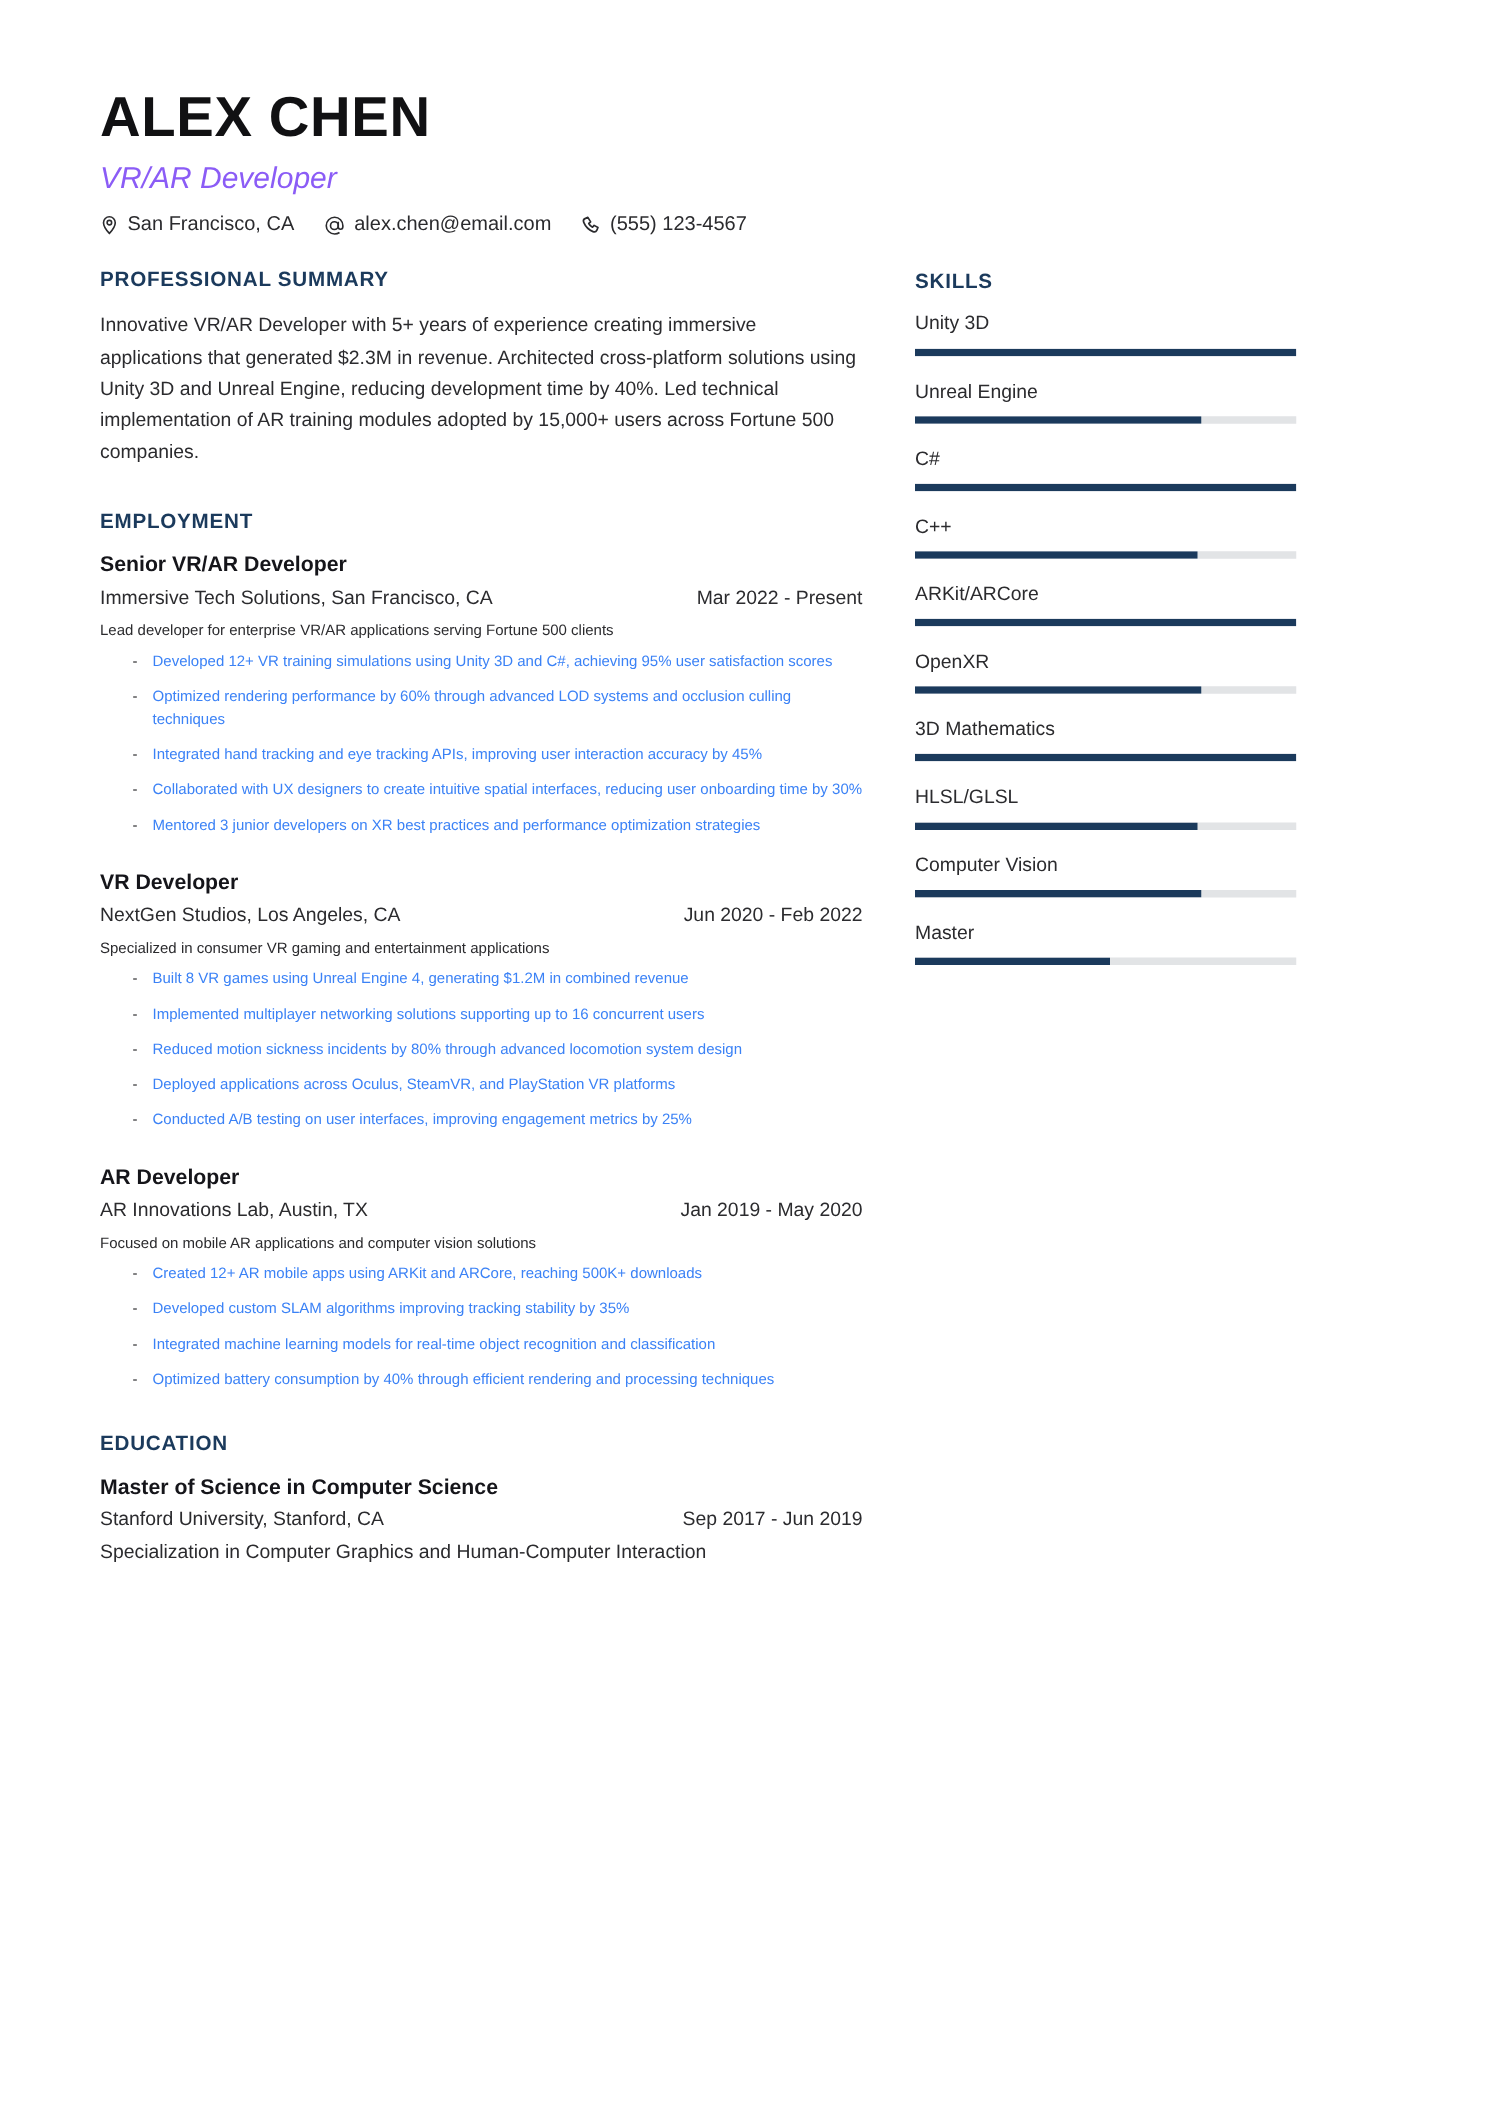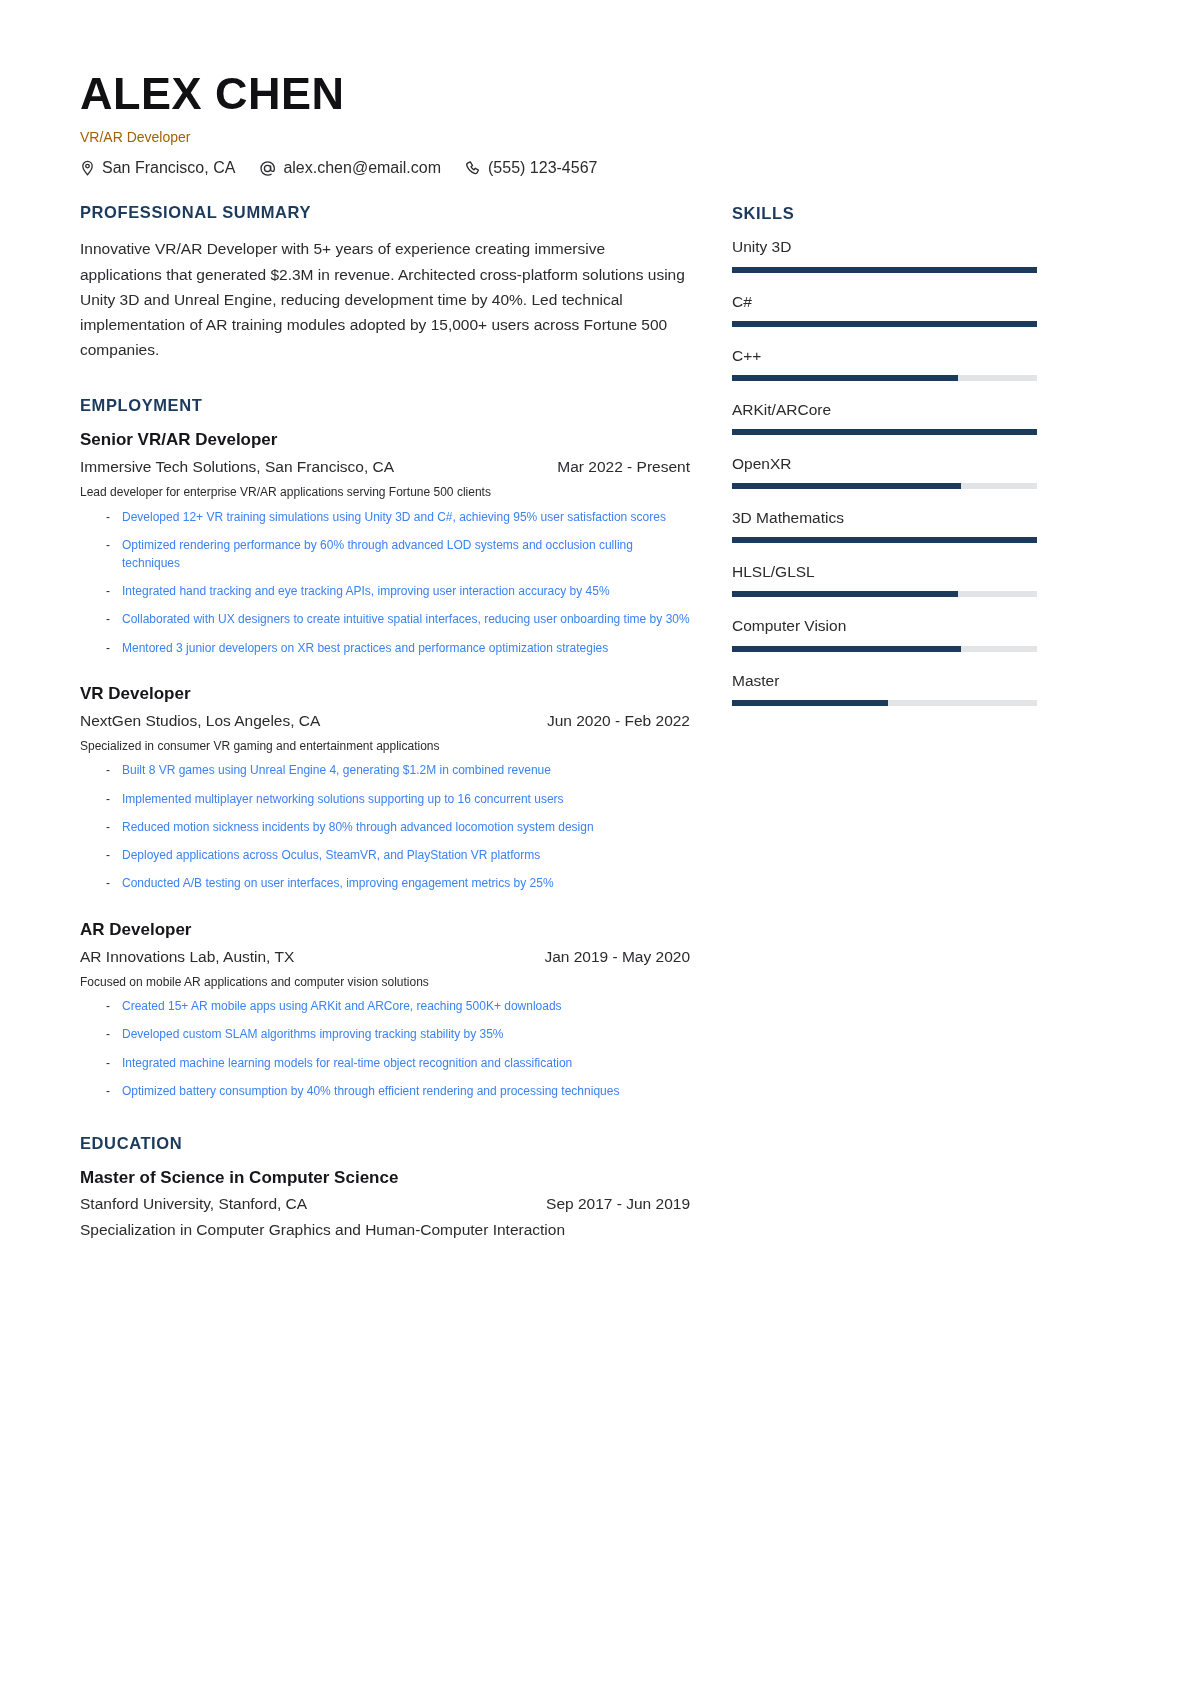--- a/index.html
+++ b/index.html
@@ -26,25 +26,26 @@
   .header { margin-bottom: 26px; }
   .name {
     font-size: 45px;
     font-weight: 700;
     letter-spacing: 0.5px;
     color: #111113;
     line-height: 1.08;
     margin: 0 0 10px 0;
   }
   .job-title {
-    font-size: 14px;
+    font-size: 24px;
     font-weight: 400;
-    color: #a16207;
+    color: #8b5cf6;
     margin: 0 0 14px 0;
     line-height: 1.2;
+    font-style: italic;
   }
   .contact-row {
     display: flex;
     align-items: center;
     gap: 24px;
     font-size: 16px;
     color: #2b2b2e;
   }
   .contact-item {
     display: flex;
@@ -263,21 +264,21 @@
         </div>
 
         <div class="job">
           <div class="job-role">AR Developer</div>
           <div class="job-meta">
             <span class="job-company">AR Innovations Lab, Austin, TX</span>
             <span class="job-dates">Jan 2019 - May 2020</span>
           </div>
           <p class="job-desc">Focused on mobile AR applications and computer vision solutions</p>
           <ul class="bullets">
-            <li>Created 15+ AR mobile apps using ARKit and ARCore, reaching 500K+ downloads</li>
+            <li>Created 12+ AR mobile apps using ARKit and ARCore, reaching 500K+ downloads</li>
             <li>Developed custom SLAM algorithms improving tracking stability by 35%</li>
             <li>Integrated machine learning models for real-time object recognition and classification</li>
             <li>Optimized battery consumption by 40% through efficient rendering and processing techniques</li>
           </ul>
         </div>
 
       </div>
 
       <div class="section">
         <div class="section-title">EDUCATION</div>
@@ -298,20 +299,26 @@
         <div class="section-title">SKILLS</div>
         <div>
 
           <div class="skill">
             <div class="skill-name">Unity 3D</div>
             <div class="skill-track">
               <div class="skill-fill" style="width: 100%;"></div>
             </div>
           </div>
 
+          <div class="skill">
+            <div class="skill-name">Unreal Engine</div>
+            <div class="skill-track">
+              <div class="skill-fill" style="width: 75%;"></div>
+            </div>
+          </div>
 
           <div class="skill">
             <div class="skill-name">C#</div>
             <div class="skill-track">
               <div class="skill-fill" style="width: 100%;"></div>
             </div>
           </div>
 
           <div class="skill">
             <div class="skill-name">C++</div>

